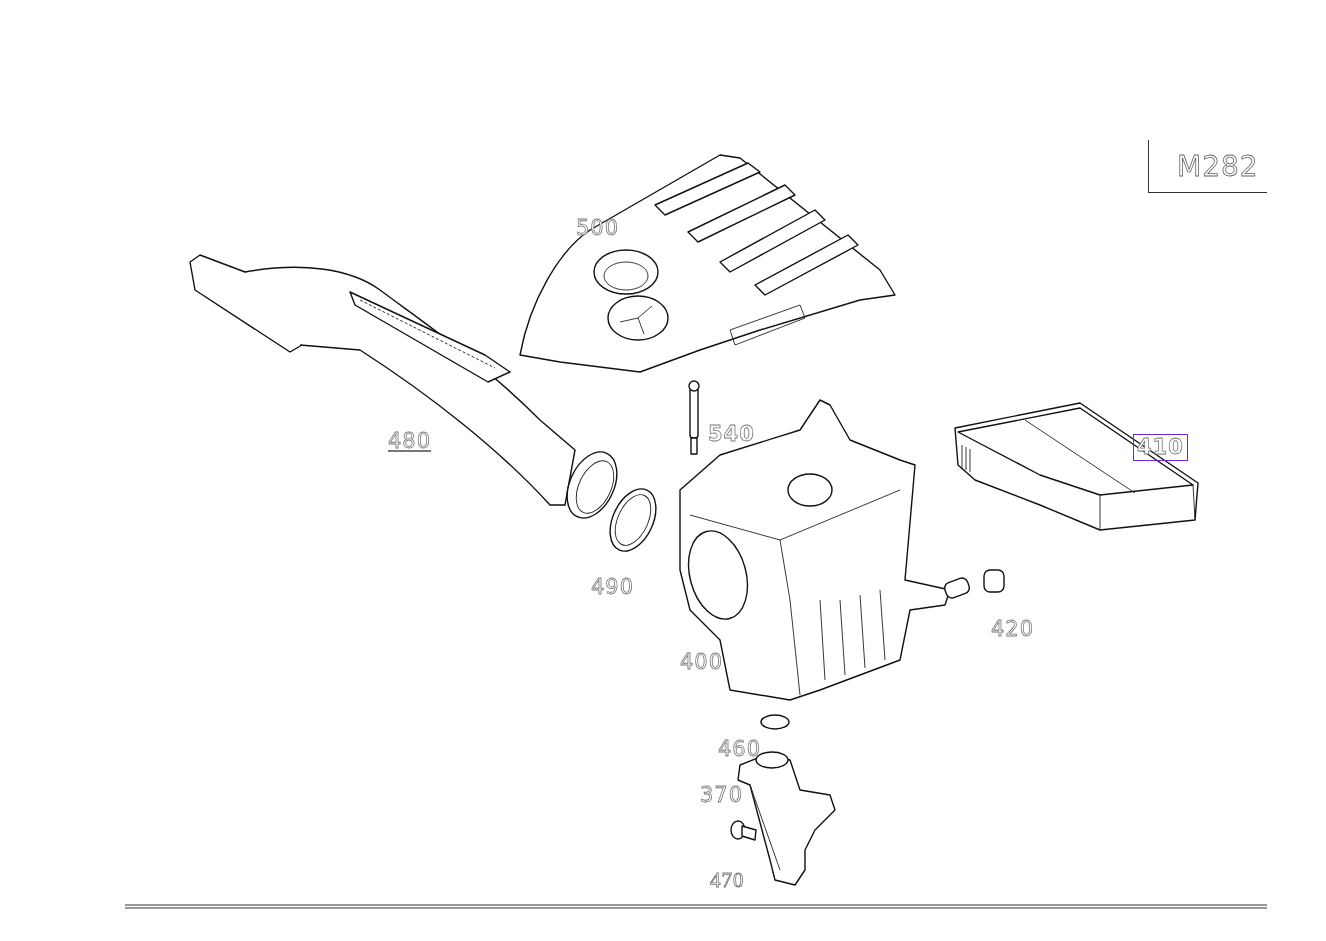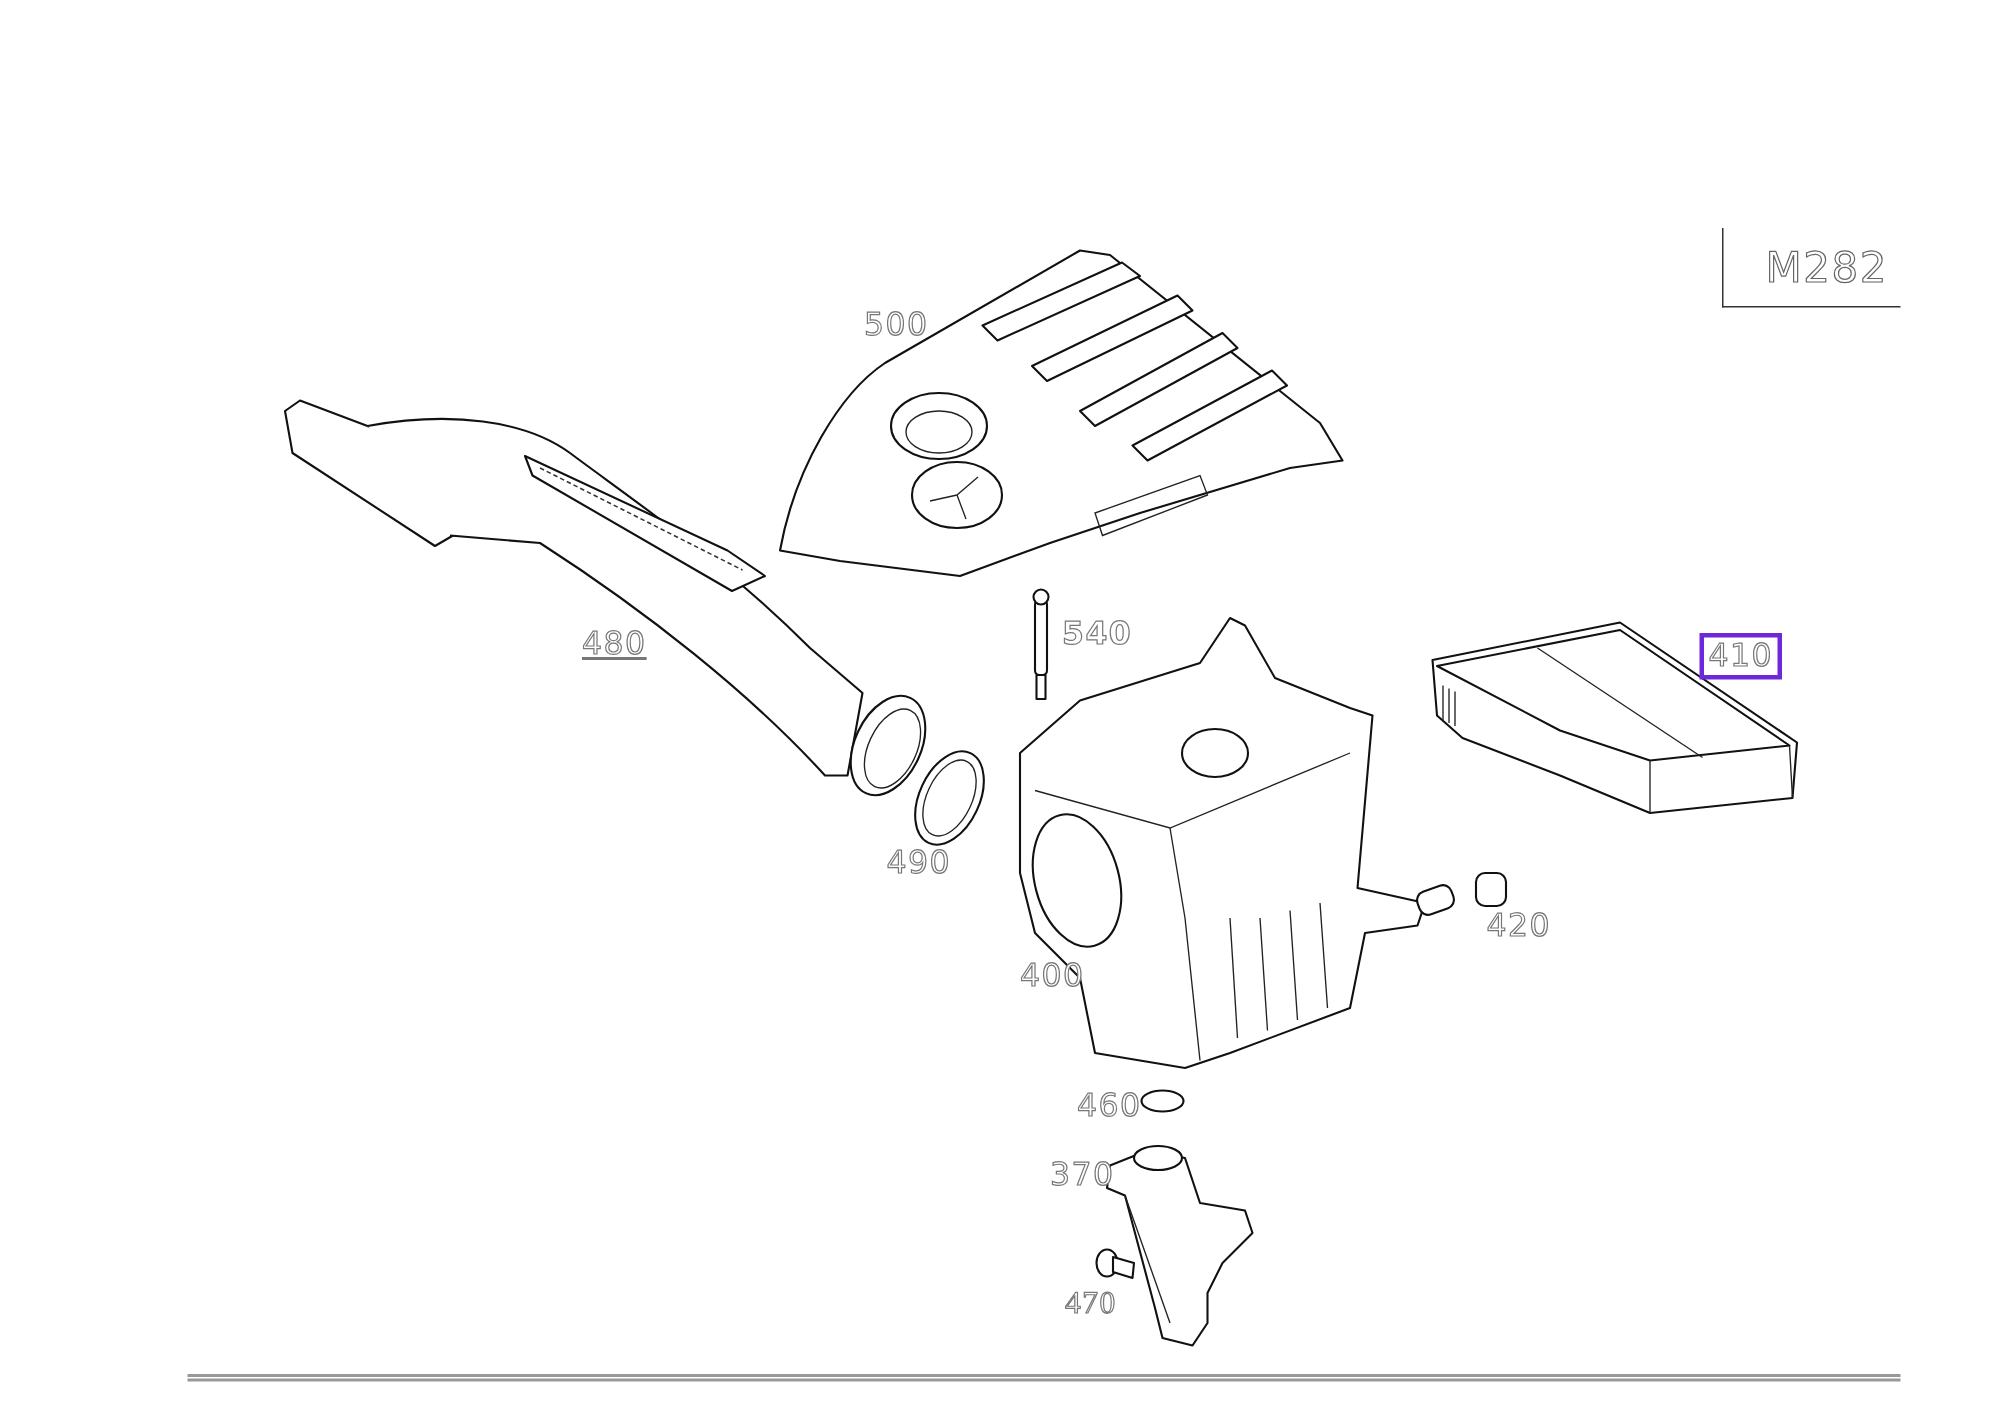--- a/index.html
+++ b/index.html
@@ -1,23 +1,24 @@
 <!DOCTYPE html>
 <html><head>
 <meta charset="utf-8">
 <style>
   html, body { margin:0; padding:0; background:#ffffff; }
   body { width:1326px; height:941px; position:relative; overflow:hidden; font-family:"DejaVu Sans", sans-serif; }
-  .diagram { position:absolute; left:0; top:12px; width:1326px; height:768px; }
+  .diagram { position:absolute; left:0; top:0; width:1326px; height:768px; }
   .part-label {
     position:absolute; font-family:"DejaVu Sans", sans-serif; font-size:21px;
     color:#ffffff; -webkit-text-stroke:0.8px #777; letter-spacing:1px; line-height:1;
     cursor:pointer;
+    margin-top:24px;
   }
-  .part-label.highlight { border:3px solid #6d28d9; padding:2px 3px; }
+  .part-label.highlight { border:1px solid #6d28d9; padding:2px 3px;font-weight:bold; }
   .model-box {
     position:absolute; left:1148px; top:140px; width:118px; height:52px;
     border-left:1px solid #333; border-bottom:1px solid #333;
   }
   .model-text {
     position:absolute; left:28px; top:10px; font-size:28px; color:#fff;
     -webkit-text-stroke:0.8px #666; letter-spacing:1px;
   }
   .footer-line { position:absolute; left:125px; width:1142px; height:2px; background:#999; }
   svg .ln { fill:#fff; stroke:#111; stroke-width:1.4; stroke-linejoin:round; }

